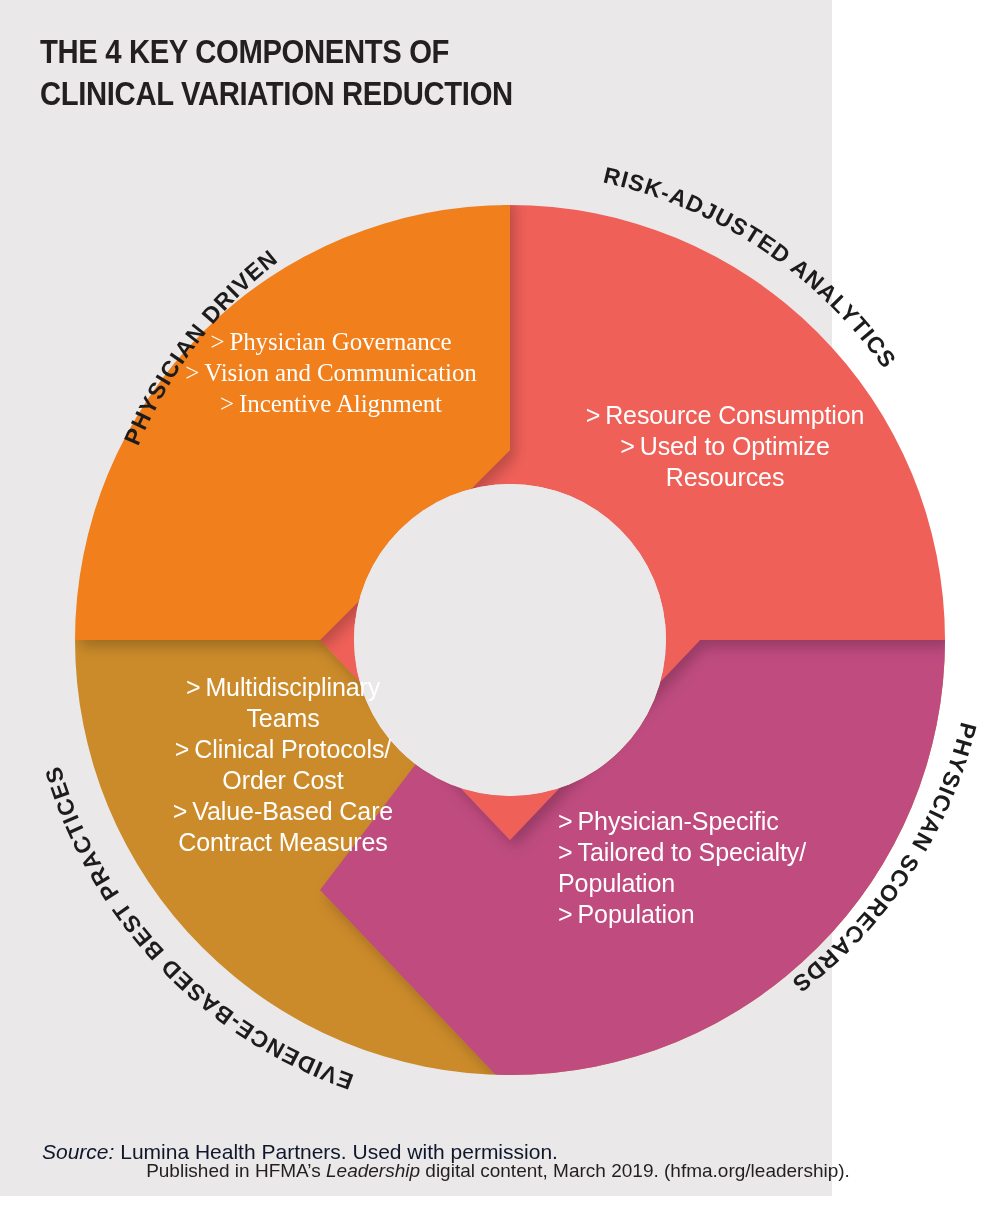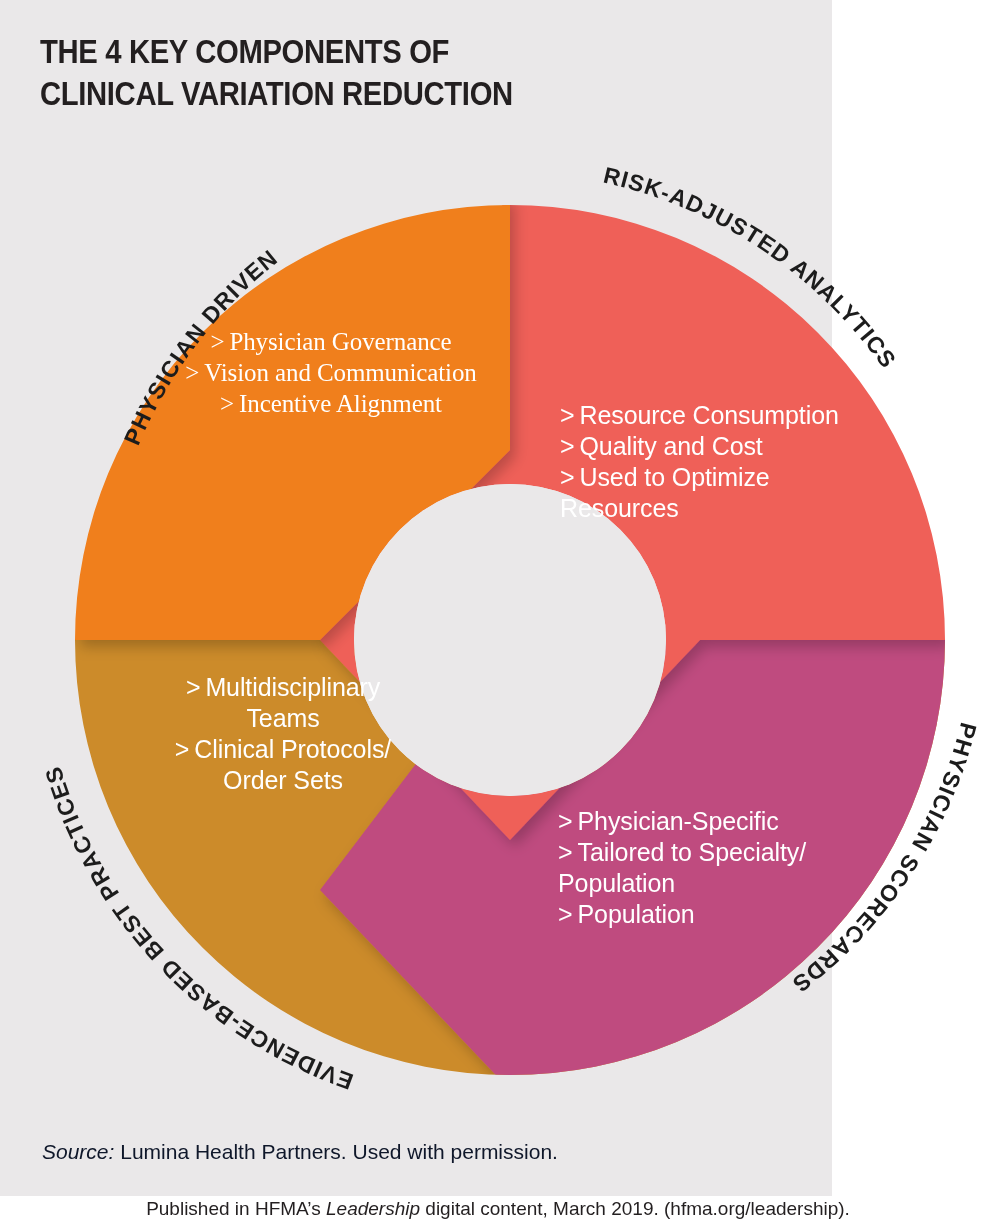--- a/index.html
+++ b/index.html
@@ -41,32 +41,32 @@
     font-size:25px;
     line-height:31px;
     letter-spacing:-0.1px;
   }
   .seg-text .row { display:block; white-space:pre-line; }
   .bullet { display:inline-block; margin-right:5px; font-weight:500; }
 
   
   #txt-physician-driven { left:151px; top:326px; width:360px; text-align:center;font-family:Liberation Serif, serif; }
   #txt-physician-driven .row { text-align:center; }
-  #txt-risk-analytics  { left:560px; top:400px; width:330px; text-align:left; }
+  #txt-risk-analytics  { left:560px; top:400px; width:330px; text-align:center; }
   #txt-scorecards      { left:558px; top:798px; width:330px; text-align:left;margin-top:8px; }
   #txt-evidence        { left:108px; top:672px; width:350px; text-align:center; }
 
   #src {
     position:absolute; left:42px; top:1140px;
     font-size:21px; color:#0f172a;
     font-family:"Liberation Sans", sans-serif;
   }
   #src .it { font-style:italic; }
   #pub {
-    position:absolute; left:0; top:1198px;
+    position:absolute; left:0; top:1160px;
     width:1000px; text-align:center;
     font-size:19px; color:#231f20;
     font-family:"Liberation Sans", sans-serif;
     padding-right:4px;
   }
   #pub .it { font-style:italic; }
 </style>
 </head>
 <body>
 
@@ -126,37 +126,38 @@
   </svg>
 
   <div class="seg-text" id="txt-physician-driven">
     <span class="row"><span class="bullet">&gt;</span><span>Physician Governance</span></span>
     <span class="row"><span class="bullet">&gt;</span><span>Vision and Communication</span></span>
     <span class="row"><span class="bullet">&gt;</span><span>Incentive Alignment</span></span>
   </div>
 
   <div class="seg-text" id="txt-risk-analytics">
     <span class="row"><span class="bullet">&gt;</span><span>Resource Consumption</span></span>
-    <span class="row"><span class="bullet">&gt;</span><span>Quality and Cost</span></span>
     <span class="row"><span class="bullet">&gt;</span><span>Used to Optimize
 Resources</span></span>
   </div>
 
   <div class="seg-text" id="txt-scorecards">
     <span class="row"><span class="bullet">&gt;</span><span>Physician-Specific</span></span>
     <span class="row"><span class="bullet">&gt;</span><span>Tailored to Specialty/
 Population</span></span>
     <span class="row"><span class="bullet">&gt;</span><span>Population</span></span>
   </div>
 
   <div class="seg-text" id="txt-evidence">
     <span class="row"><span class="bullet">&gt;</span><span>Multidisciplinary
 Teams</span></span>
     <span class="row"><span class="bullet">&gt;</span><span>Clinical Protocols/
-Order Sets</span></span>
+Order Cost</span></span>
+    <span class="row"><span class="bullet">&gt;</span><span>Value-Based Care
+Contract Measures</span></span>
   </div>
 
   <svg id="arclabels" style="position:absolute;left:0;top:0;width:1000px;height:1196px;pointer-events:none;" viewBox="0 0 1000 1196">
     <defs>
 
       <path id="arcPD" fill="none" d="M 131.6 463.0 A 465 465 0 0 1 443.2 177.6"></path>
       <path id="arcRA" fill="none" d="M 585.5 178.9 A 465 465 0 0 1 962.4 561.1"></path>
       <path id="arcPS" fill="none" d="M 967.8 691.0 A 465 465 0 0 1 641.1 1056.5"></path>
       <path id="arcEB" fill="none" d="M 364.2 1078.3 A 465 465 0 0 1 48.9 718.0"></path>
     </defs>

